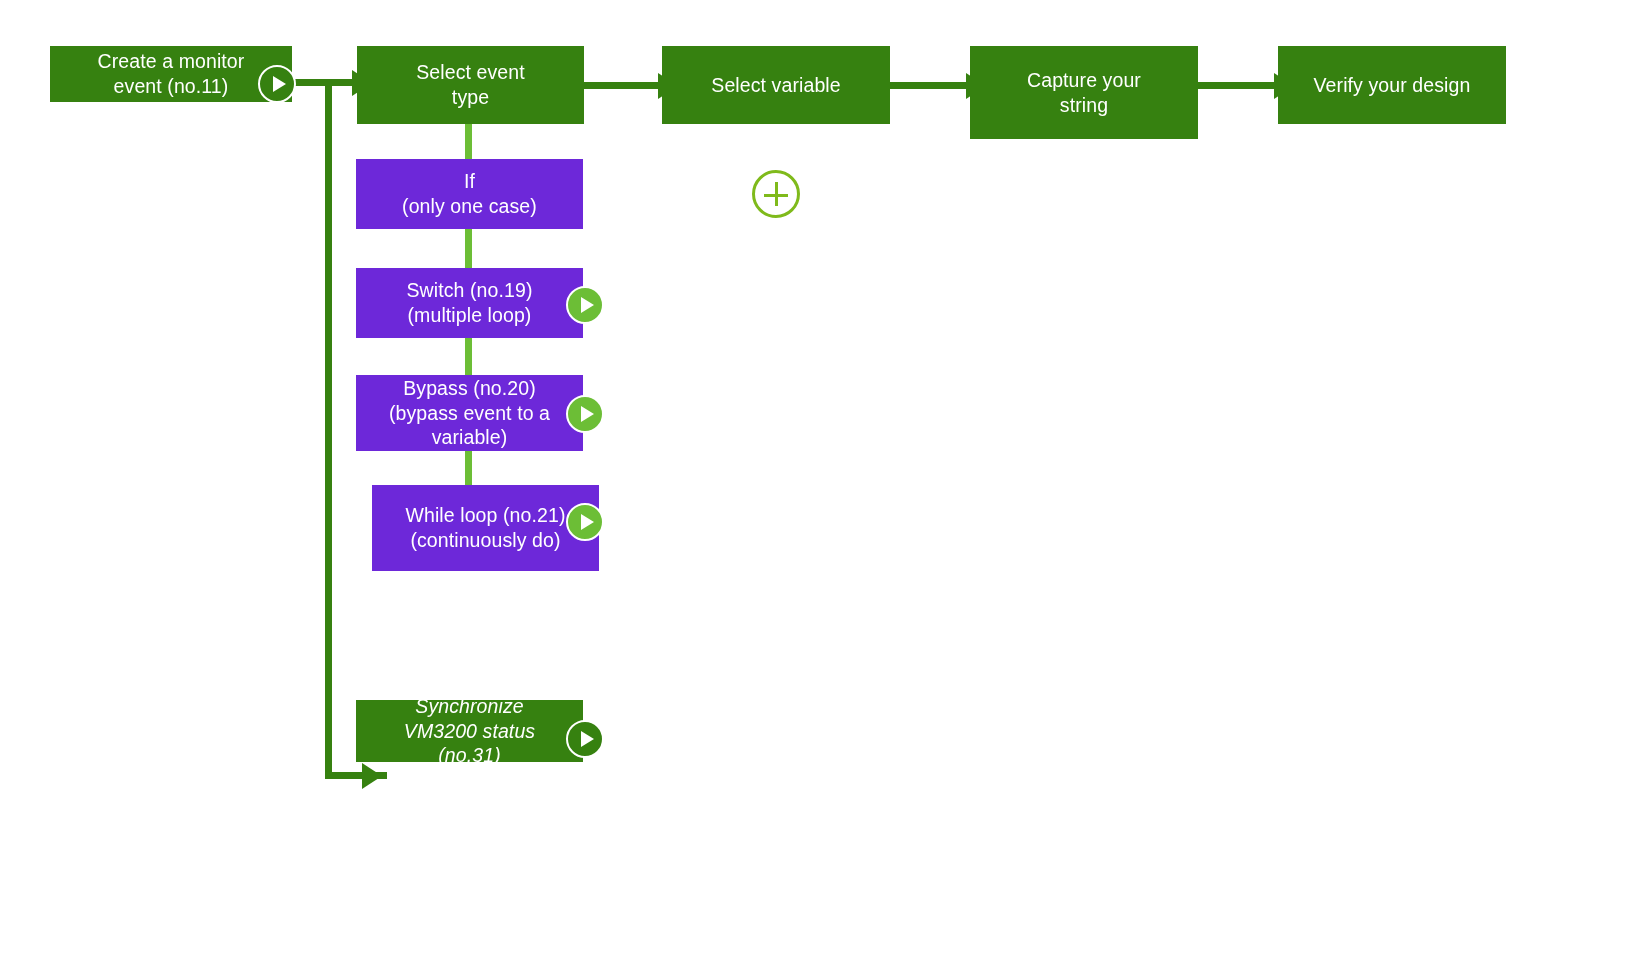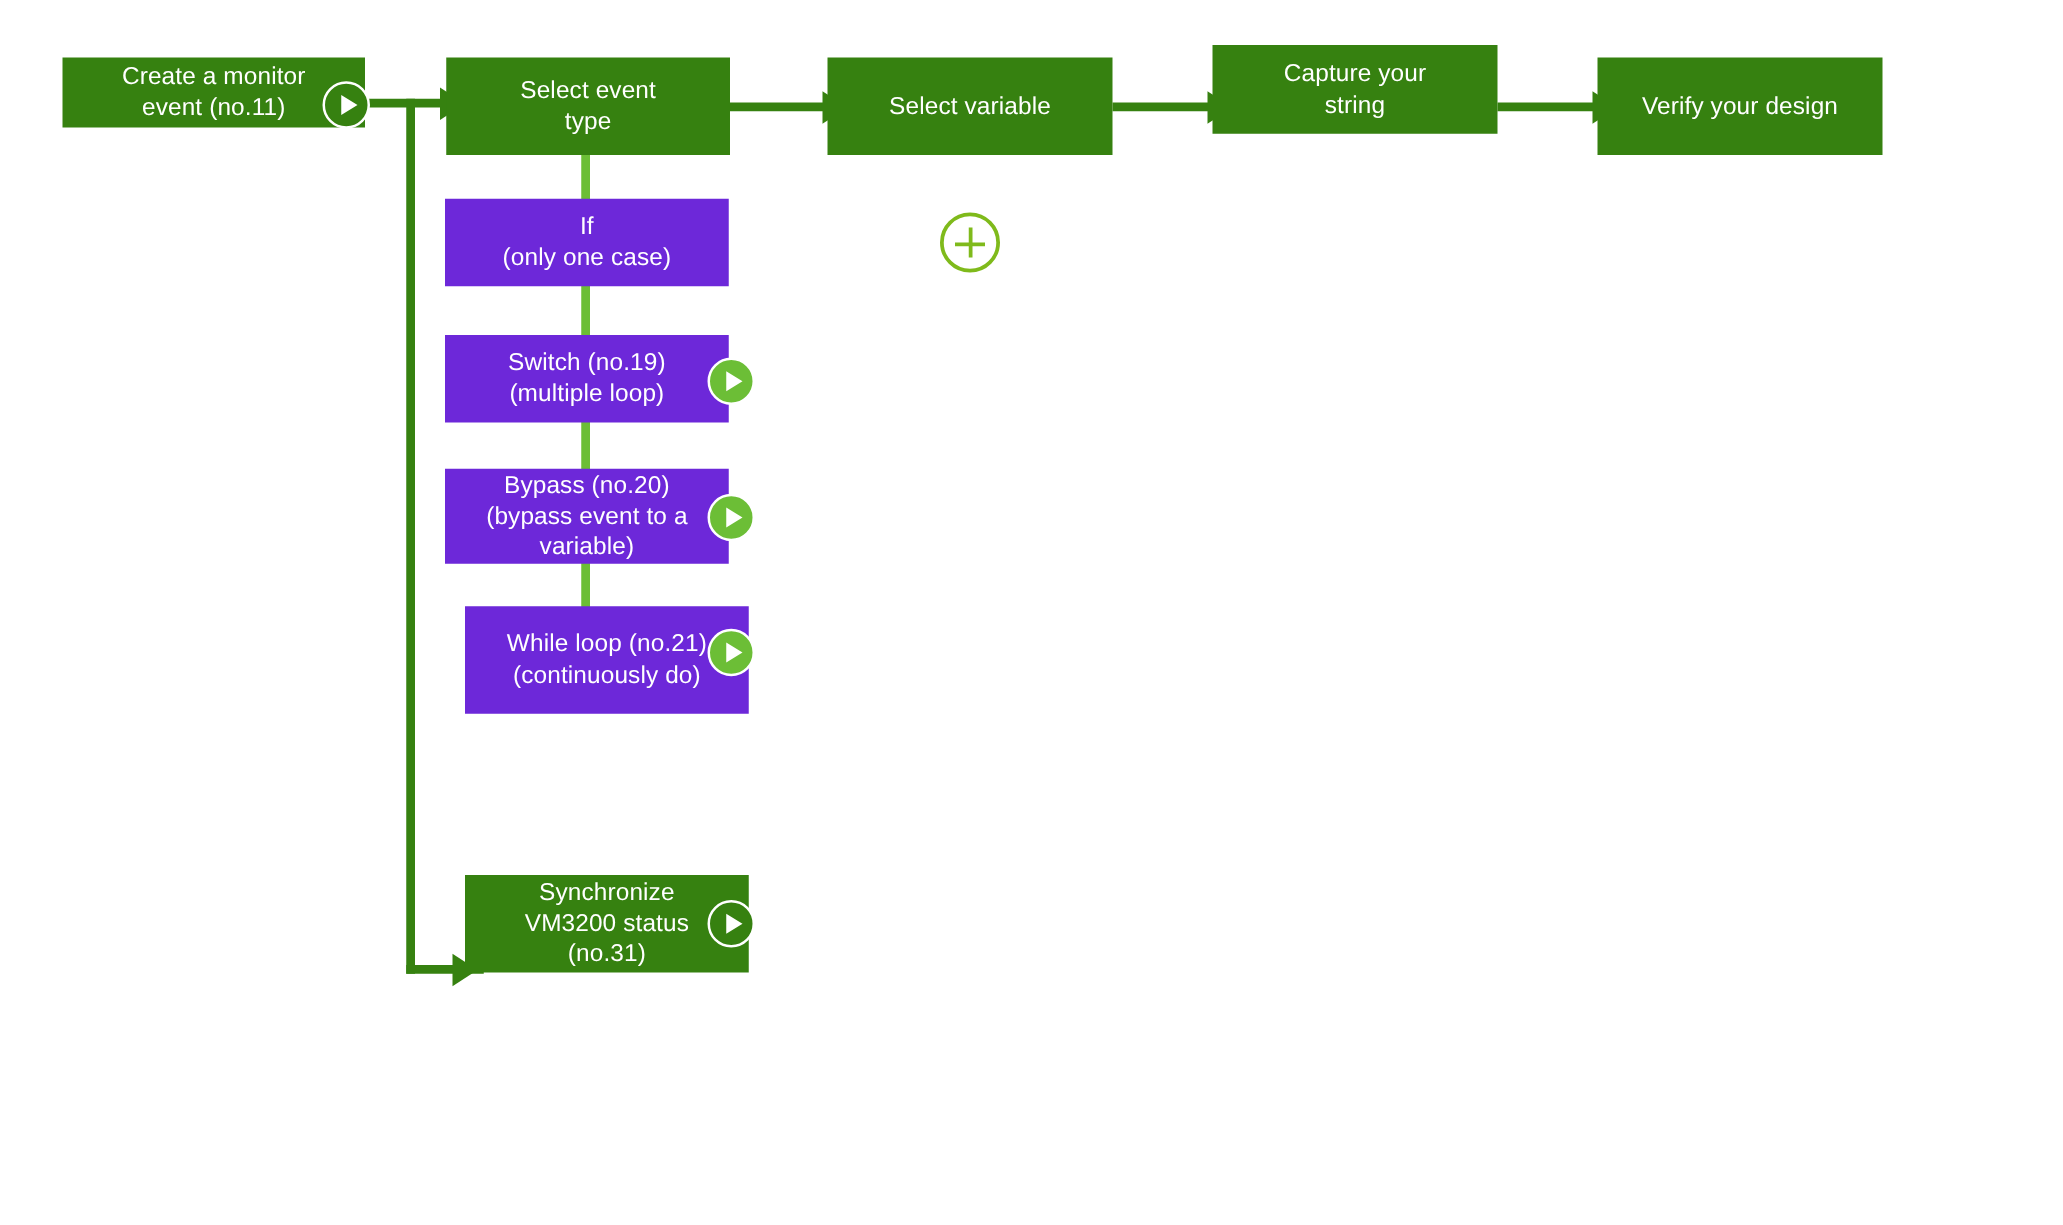--- a/index.html
+++ b/index.html
@@ -135,21 +135,21 @@
 
   <div class="node dark" style="left:357px; top:46px; width:227px; height:78px;align-items:center;">
     <span class="label">Select event
 type</span>
   </div>
 
   <div class="node dark" style="left:662px; top:46px; width:228px; height:78px;">
     <span class="label">Select variable</span>
   </div>
 
-  <div class="node dark" style="left:970px; top:36px; width:228px; height:71px;">
+  <div class="node dark" style="left:970px; top:46px; width:228px; height:93px;">
     <span class="label">Capture your
 string</span>
   </div>
 
   <div class="node dark" style="left:1278px; top:46px; width:228px; height:78px;">
     <span class="label">Verify your design</span>
   </div>
 
   <div class="plus-badge" style="left:752px; top:170px;">
     <span class="bar-h"></span>
@@ -173,20 +173,20 @@
 variable)</span>
   </div>
   <div class="play-badge on-light" style="left:566px; top:395px;"></div>
 
   <div class="node light" style="left:372px; top:485px; width:227px; height:86px;">
     <span class="label">While loop (no.21)
 (continuously do)</span>
   </div>
   <div class="play-badge on-light" style="left:566px; top:503px;"></div>
 
-  <div class="node dark" style="left:372px; top:700px; width:227px; height:78px;">
+  <div class="node dark" style="left:356px; top:700px; width:227px; height:62px;font-style:italic;">
     <span class="label">Synchronize
 VM3200 status
 (no.31)</span>
   </div>
   <div class="play-badge on-dark" style="left:566px; top:720px;"></div>
 
 </div>
 
 </body></html>

